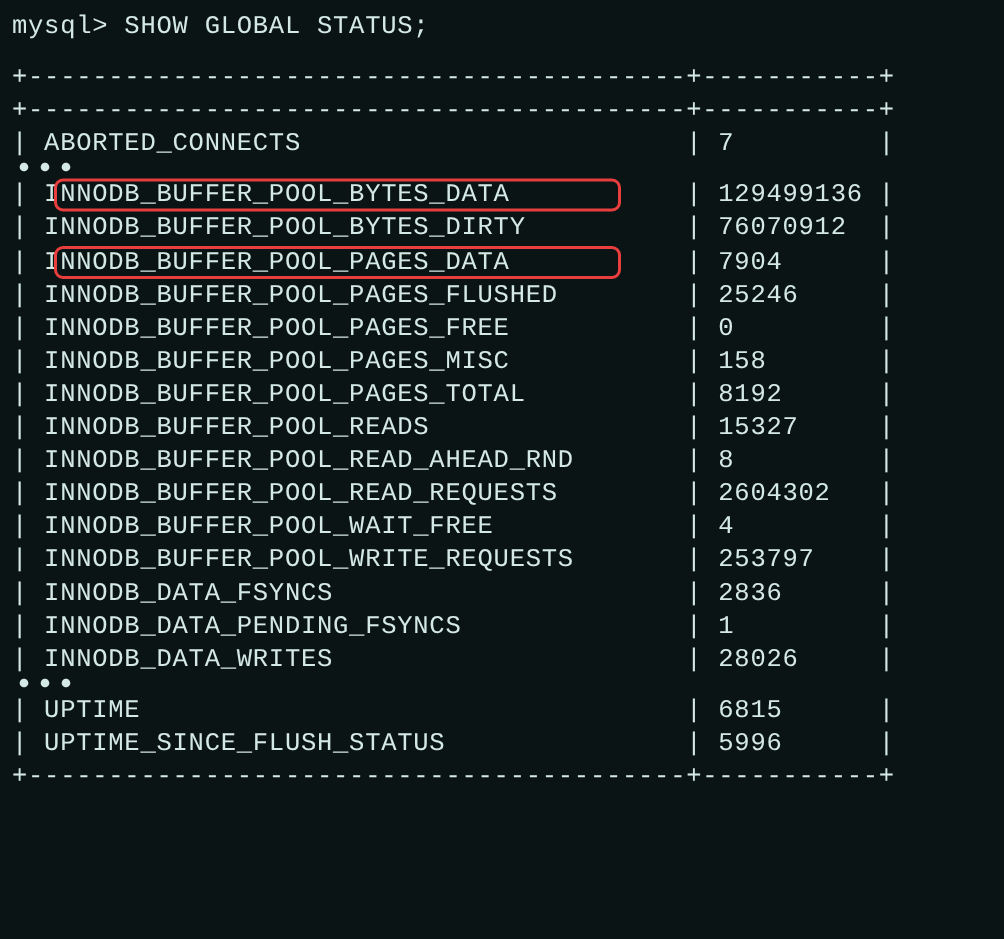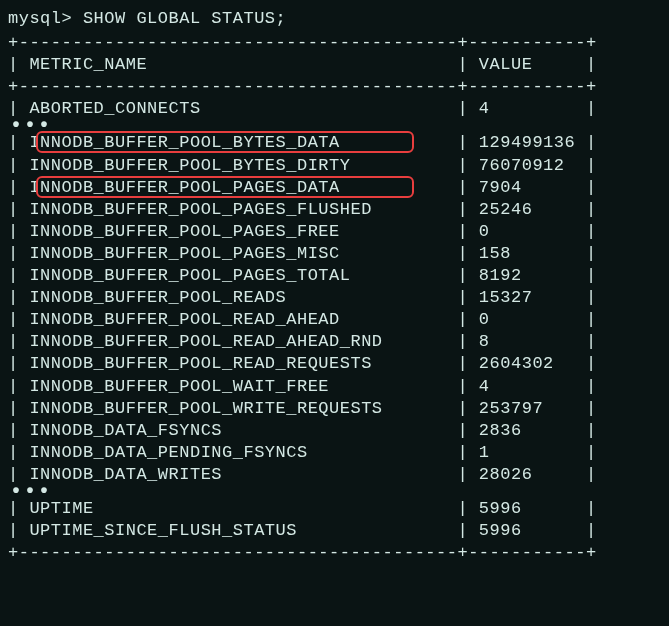--- a/index.html
+++ b/index.html
@@ -11,21 +11,21 @@
       background: #0a1414;
       color: #d4e8e4;
       font-family: 'Courier New', monospace;
       font-size: 17px;
       line-height: 1.3;
       padding: 8px;
       width: 669px;
       letter-spacing: 0.5px;
     }
     .prompt-line {
-      margin-bottom: 2px;
+      margin-bottom: 12px;
     }
     .border-line {
       white-space: pre;
       letter-spacing: 0.5px;
     }
     .row {
       white-space: pre;
       position: relative;
     }
     .ellipsis {
@@ -48,49 +48,47 @@
     .container {
       position: relative;
     }
   </style>
 </head>
 <body>
 
 <div class="container">
   <div class="prompt-line">mysql&gt; SHOW GLOBAL STATUS;</div>
   <div class="border-line">+-----------------------------------------+-----------+</div>
-  <div class="row" id="header-row">| METRIC_NAME                             | VALUE     |</div>
   <div class="border-line">+-----------------------------------------+-----------+</div>
 
   <div id="group1">
-      <div class="row">| ABORTED_CONNECTS                        | 4         |</div>
+      <div class="row">| ABORTED_CONNECTS                        | 7         |</div>
     </div>
 
   <div class="ellipsis">•••</div>
 
   <div id="group2">
       <div class="row">| INNODB_BUFFER_POOL_BYTES_DATA           | 129499136 |<div class="highlight-box" style="top: -1px;"></div></div>
       <div class="row">| INNODB_BUFFER_POOL_BYTES_DIRTY          | 76070912  |</div>
       <div class="row">| INNODB_BUFFER_POOL_PAGES_DATA           | 7904      |<div class="highlight-box" style="top: -1px;"></div></div>
       <div class="row">| INNODB_BUFFER_POOL_PAGES_FLUSHED        | 25246     |</div>
       <div class="row">| INNODB_BUFFER_POOL_PAGES_FREE           | 0         |</div>
       <div class="row">| INNODB_BUFFER_POOL_PAGES_MISC           | 158       |</div>
       <div class="row">| INNODB_BUFFER_POOL_PAGES_TOTAL          | 8192      |</div>
       <div class="row">| INNODB_BUFFER_POOL_READS                | 15327     |</div>
-      <div class="row">| INNODB_BUFFER_POOL_READ_AHEAD           | 0         |</div>
       <div class="row">| INNODB_BUFFER_POOL_READ_AHEAD_RND       | 8         |</div>
       <div class="row">| INNODB_BUFFER_POOL_READ_REQUESTS        | 2604302   |</div>
       <div class="row">| INNODB_BUFFER_POOL_WAIT_FREE            | 4         |</div>
       <div class="row">| INNODB_BUFFER_POOL_WRITE_REQUESTS       | 253797    |</div>
       <div class="row">| INNODB_DATA_FSYNCS                      | 2836      |</div>
       <div class="row">| INNODB_DATA_PENDING_FSYNCS              | 1         |</div>
       <div class="row">| INNODB_DATA_WRITES                      | 28026     |</div>
     </div>
 
   <div class="ellipsis">•••</div>
 
   <div id="group3">
-      <div class="row">| UPTIME                                  | 5996      |</div>
+      <div class="row">| UPTIME                                  | 6815      |</div>
       <div class="row">| UPTIME_SINCE_FLUSH_STATUS               | 5996      |</div>
     </div>
 
   <div class="border-line">+-----------------------------------------+-----------+</div>
 </div>
 
 </body></html>

